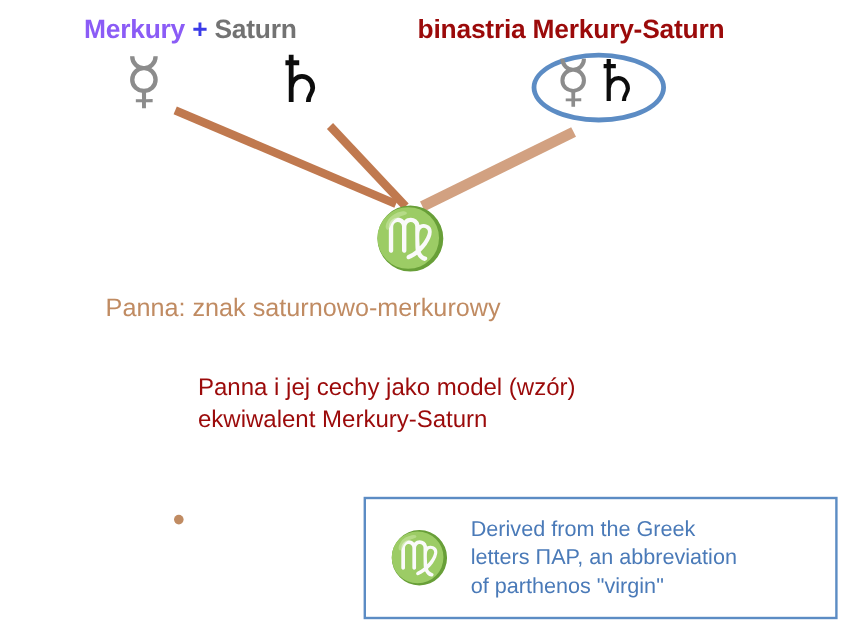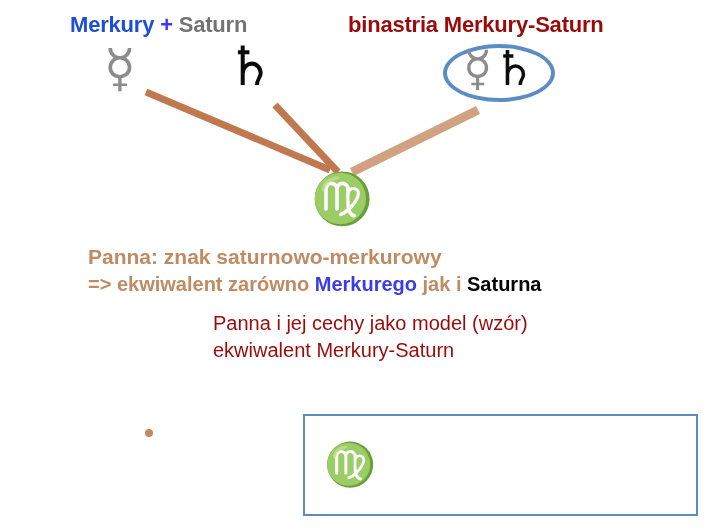--- a/index.html
+++ b/index.html
@@ -22,21 +22,21 @@
   .hdr {
     position: absolute;
     font-weight: bold;
     font-size: 22px;
     white-space: nowrap;
     letter-spacing: -0.2px;
   }
   #hdr-left  { left: 70px;  top: 12px; }
   #hdr-right { left: 348px; top: 12px; color: #9B0A0A; }
 
-  .c-mercury { color: #1d4ed8; }
+  .c-mercury { color: #8b5cf6; }
   .c-plus    { color: #3B3BE8; }
   .c-saturn  { color: #737373; }
 
   
   .glyph {
     position: absolute;
     font-family: "DejaVu Sans", sans-serif;
     line-height: 1;
     white-space: nowrap;
   }
@@ -80,38 +80,37 @@
     position: absolute;
     left: 0; top: 0;
     width: 719px; height: 530px;
     pointer-events: none;
   }
 
   
   .tan-block {
     position: absolute;
     left: 88px; top: 243px;
-    font-weight: bold;
+    font-weight: normal;
     font-size: 21px;
     color: #C08B62;
     line-height: 1.32;
     white-space: nowrap;
   }
   .tan-block .ln2 { font-size: 20px; }
   .tan-block .c-mercury2 { color: #3B3BE8; }
   .tan-block .c-saturn2  { color: #000000; }
 
   .red-block {
     position: absolute;
     left: 165px; top: 310px;
     font-size: 20px;
     color: #9B0A0A;
     line-height: 1.35;
     white-space: nowrap;
-    margin-left: 48px;
   }
 
   
   #bullet-dot {
     position: absolute;
     left: 145px; top: 429px;
     width: 8px; height: 8px;
     border-radius: 50%;
     background: #C08B62;
   }
@@ -166,27 +165,29 @@
 
   <div id="ellipse"></div>
   <div class="glyph" id="gly-pair">
     <span class="p-merc">☿</span><span class="p-sat">♄</span>
   </div>
 
   <div class="glyph" id="gly-virgo">♍</div>
 
   <div class="tan-block">
     <div>Panna: znak saturnowo-merkurowy</div>
-    <div class="ln2"><span>=&gt; ekwiwalent zarówno </span><span class="c-mercury2">Merkurego</span><span> jak i </span><span class="c-saturn2">Saturna</span></div>
   </div>
 
   <div class="red-block">
     <div>Panna i jej cechy jako model (wzór)</div>
     <div>ekwiwalent Merkury-Saturn</div>
   </div>
 
   <div id="bullet-dot"></div>
 
   <div id="info-box">
     <div id="info-glyph">♍</div>
+    <div id="info-text">Derived from the Greek
+letters ΠΑΡ, an abbreviation
+of parthenos "virgin"</div>
   </div>
 
 </div>
 
 </body></html>

